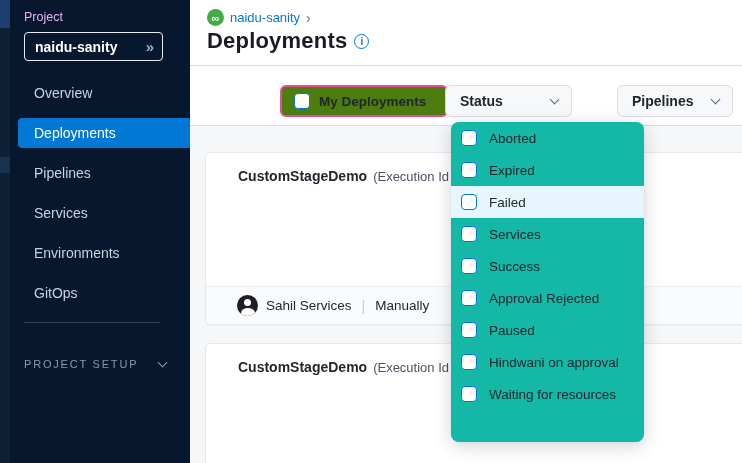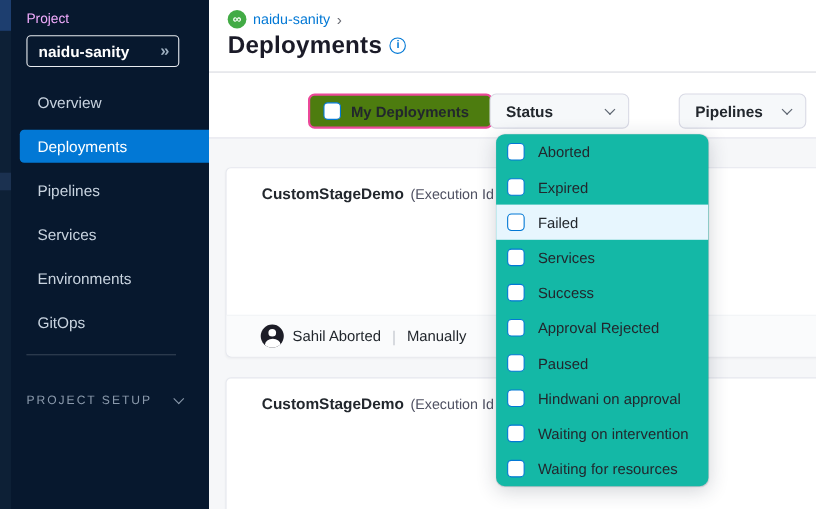--- a/index.html
+++ b/index.html
@@ -152,21 +152,21 @@
 
   <div class="content">
 
     <div class="exec-card" id="card-1">
       <div class="card-title-row">
         <span class="pipeline-name">CustomStageDemo</span>
         <span class="exec-suffix">(Execution Id</span>
       </div>
       <div class="card-footer">
         <span class="avatar"></span>
-        <span class="footer-name">Sahil Aborted</span>
+        <span class="footer-name">Sahil Services</span>
         <span class="footer-sep">|</span>
         <span class="footer-trigger">Manually</span>
       </div>
     </div>
 
     <div class="exec-card" id="card-2">
       <div class="card-title-row">
         <span class="pipeline-name">CustomStageDemo</span>
         <span class="exec-suffix">(Execution Id</span>
       </div>
@@ -202,21 +202,17 @@
     <div class="menu-item">
       <span class="cb"></span>
       <span class="menu-label">Paused</span>
     </div>
     <div class="menu-item">
       <span class="cb"></span>
       <span class="menu-label">Hindwani on approval</span>
     </div>
     <div class="menu-item">
       <span class="cb"></span>
-      <span class="menu-label">Waiting on intervention</span>
-    </div>
-    <div class="menu-item">
-      <span class="cb"></span>
       <span class="menu-label">Waiting for resources</span>
     </div>
   </div>
 
 </div>
 
 </body></html>

